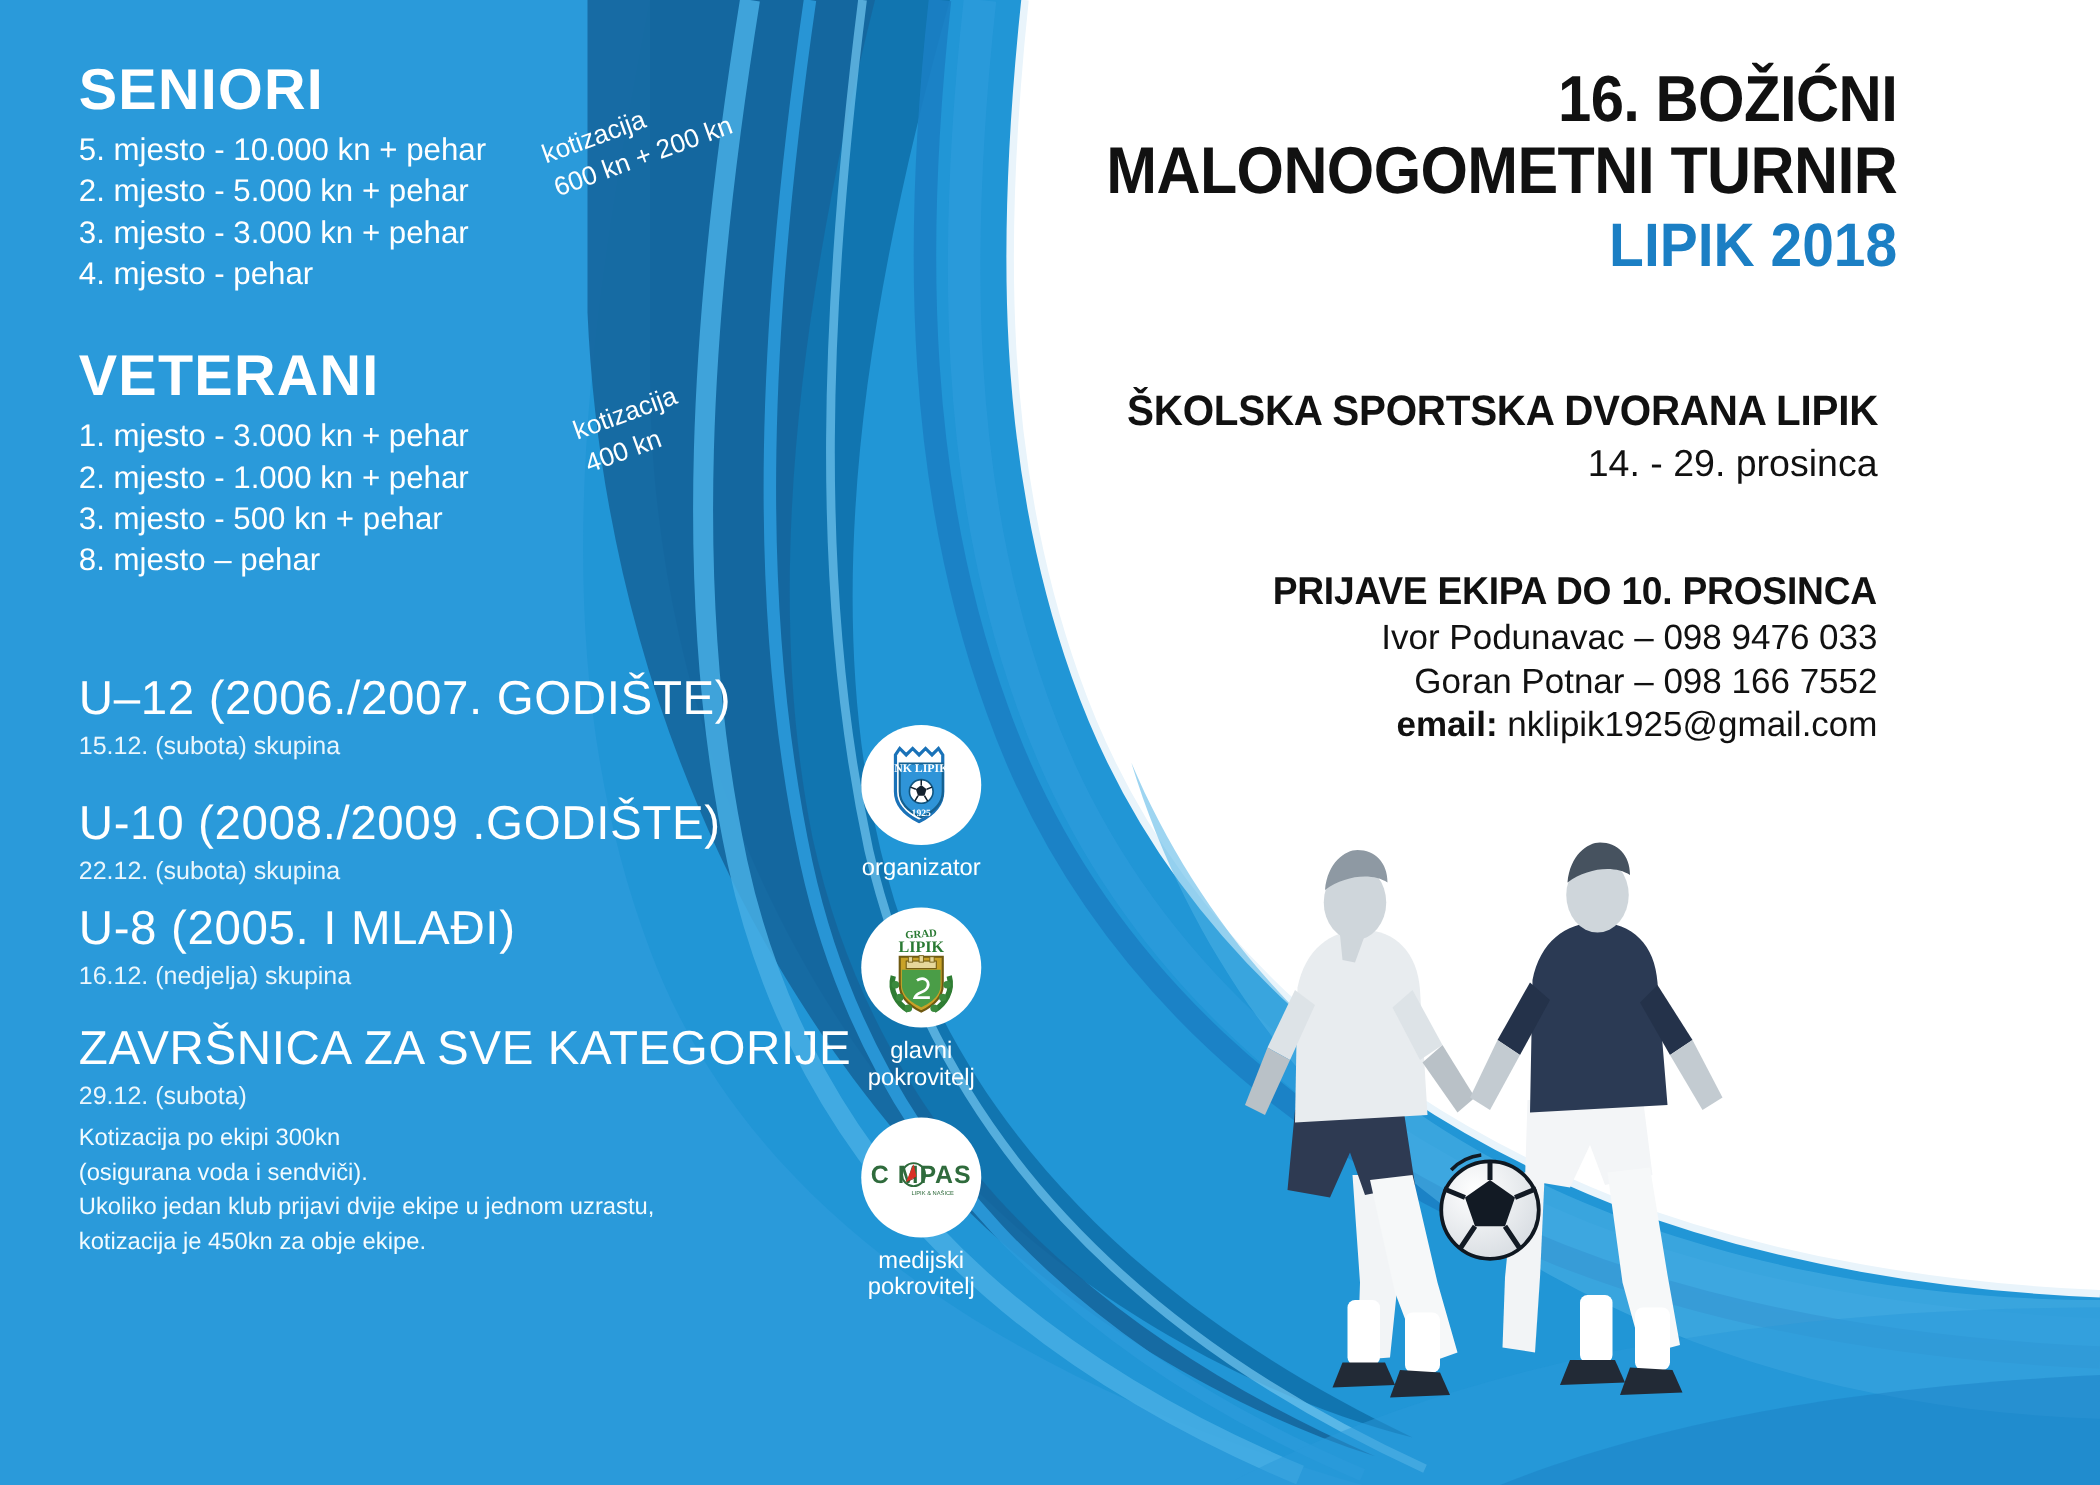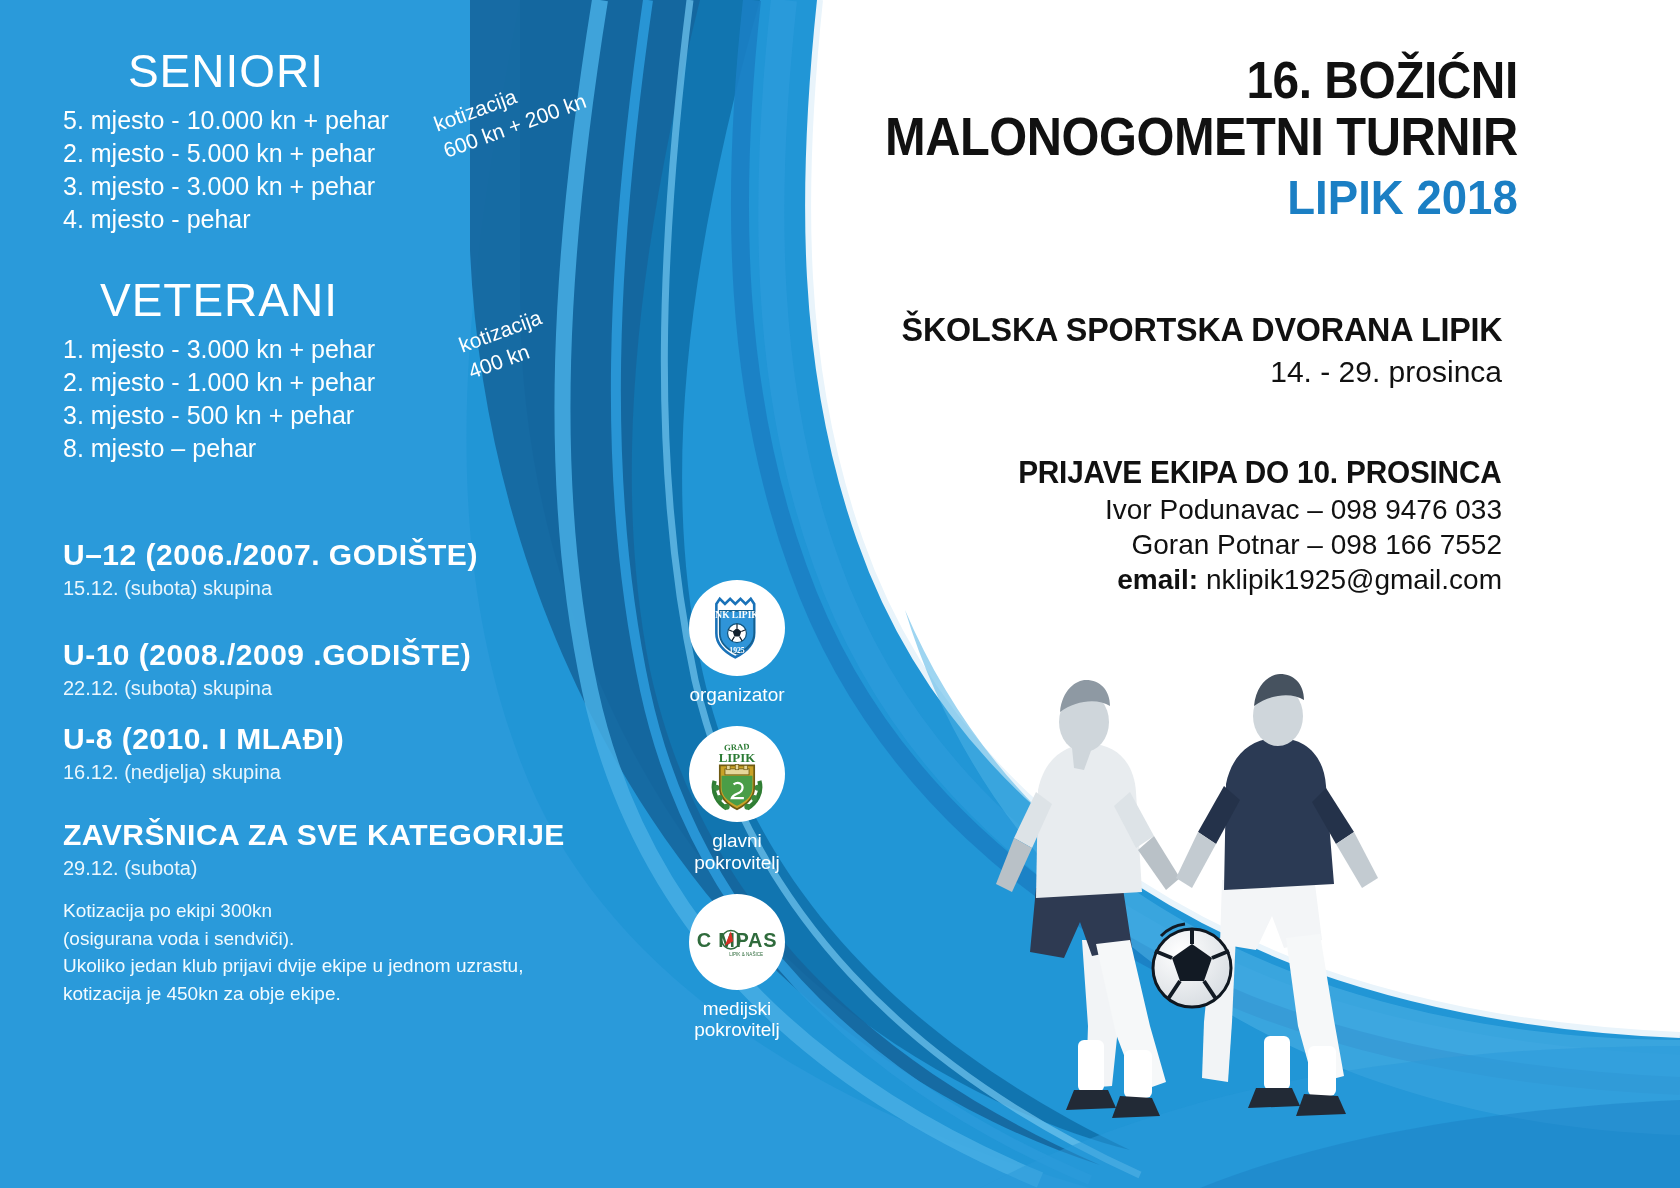--- a/index.html
+++ b/index.html
@@ -5,34 +5,33 @@
   html,body{margin:0;padding:0;}
   body{
     width:1680px;height:1188px;overflow:hidden;
     font-family:"Liberation Sans",sans-serif;
     background:#2196d6;position:relative;
   }
   #poster{position:absolute;inset:0;overflow:hidden;background:#2196d6;}
   #bg{position:absolute;inset:0;width:1680px;height:1188px;}
 
   .cat-title{
-    font-size:46px;font-weight:400;letter-spacing:1px;color:#ffffff;
+    font-size:46px;font-weight:700;letter-spacing:1px;color:#ffffff;
     line-height:1.0;
-    text-align:center;
   }
   .prize{
     font-size:25px;line-height:1.32;font-weight:400;color:#ffffff;
     white-space:pre;
   }
 
   #seniori-block{position:absolute;left:63px;top:48px;}
   #veterani-block{position:absolute;left:63px;top:277px;}
 
   .age-block{position:absolute;left:63px;}
-  .age-title{font-size:30px;font-weight:700;color:#fff;letter-spacing:.5px;line-height:1.15;}
+  .age-title{font-size:38px;font-weight:400;color:#fff;letter-spacing:.5px;line-height:1.15;}
   .age-sub{font-size:20px;font-weight:400;color:#eaf6fd;line-height:1.3;margin-top:2px;}
 
   #age-u12{top:538px;}
   #age-u10{top:638px;}
   #age-u8{top:722px;}
   #age-final{top:818px;}
 
   #finefoot{position:absolute;left:63px;top:897px;font-size:19px;line-height:1.45;color:#f2fbff;}
 
   
@@ -212,21 +211,21 @@
 
   <div class="age-block" id="age-u12">
     <div class="age-title">U–12 (2006./2007. GODIŠTE)</div>
     <div class="age-sub">15.12. (subota) skupina</div>
   </div>
   <div class="age-block" id="age-u10">
     <div class="age-title">U-10 (2008./2009 .GODIŠTE)</div>
     <div class="age-sub">22.12. (subota) skupina</div>
   </div>
   <div class="age-block" id="age-u8">
-    <div class="age-title">U-8 (2010.  I MLAĐI)</div>
+    <div class="age-title">U-8 (2005.  I MLAĐI)</div>
     <div class="age-sub">16.12. (nedjelja) skupina</div>
   </div>
   <div class="age-block" id="age-final">
     <div class="age-title">ZAVRŠNICA ZA SVE KATEGORIJE</div>
     <div class="age-sub">29.12. (subota)</div>
   </div>
 
   <div id="finefoot">
     <div>Kotizacija po ekipi 300kn</div>
     <div>(osigurana voda i sendviči).</div>

